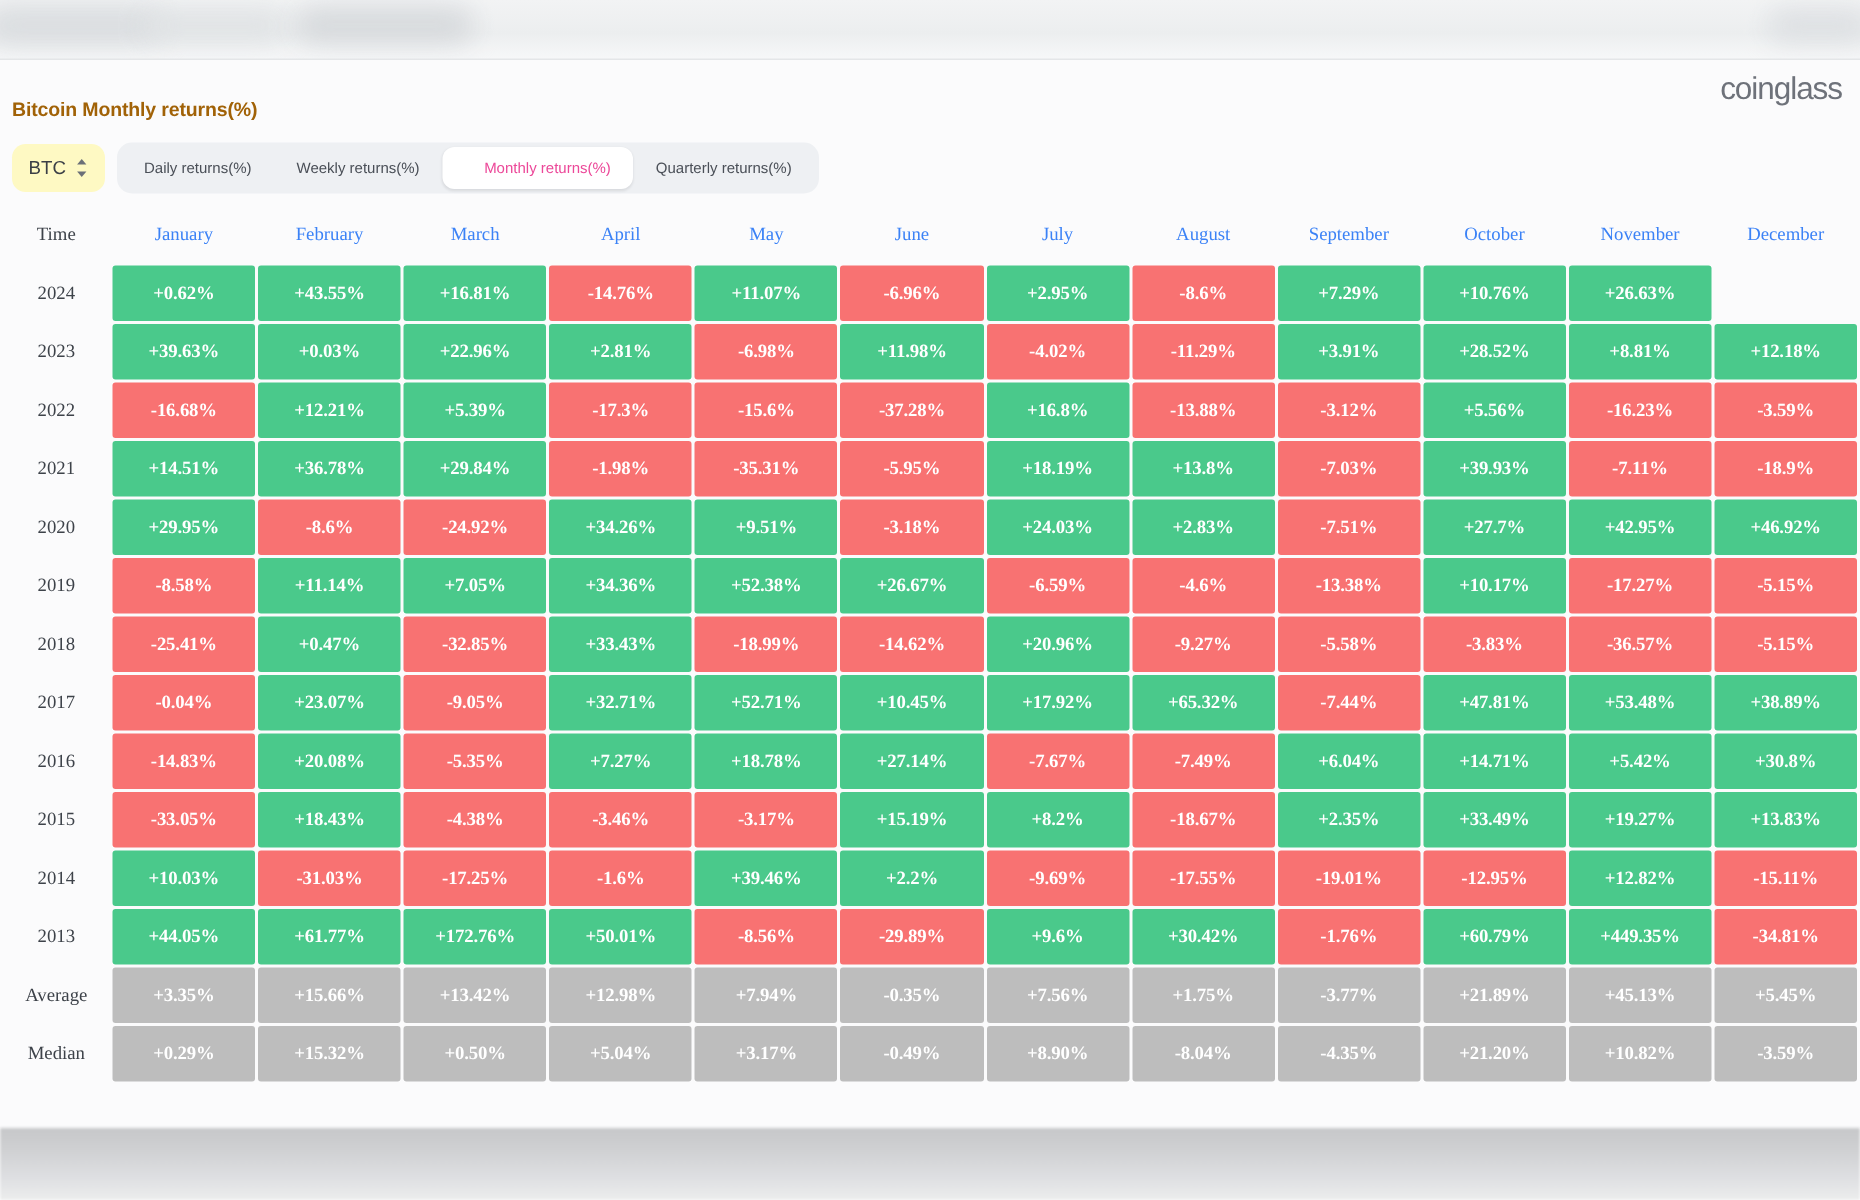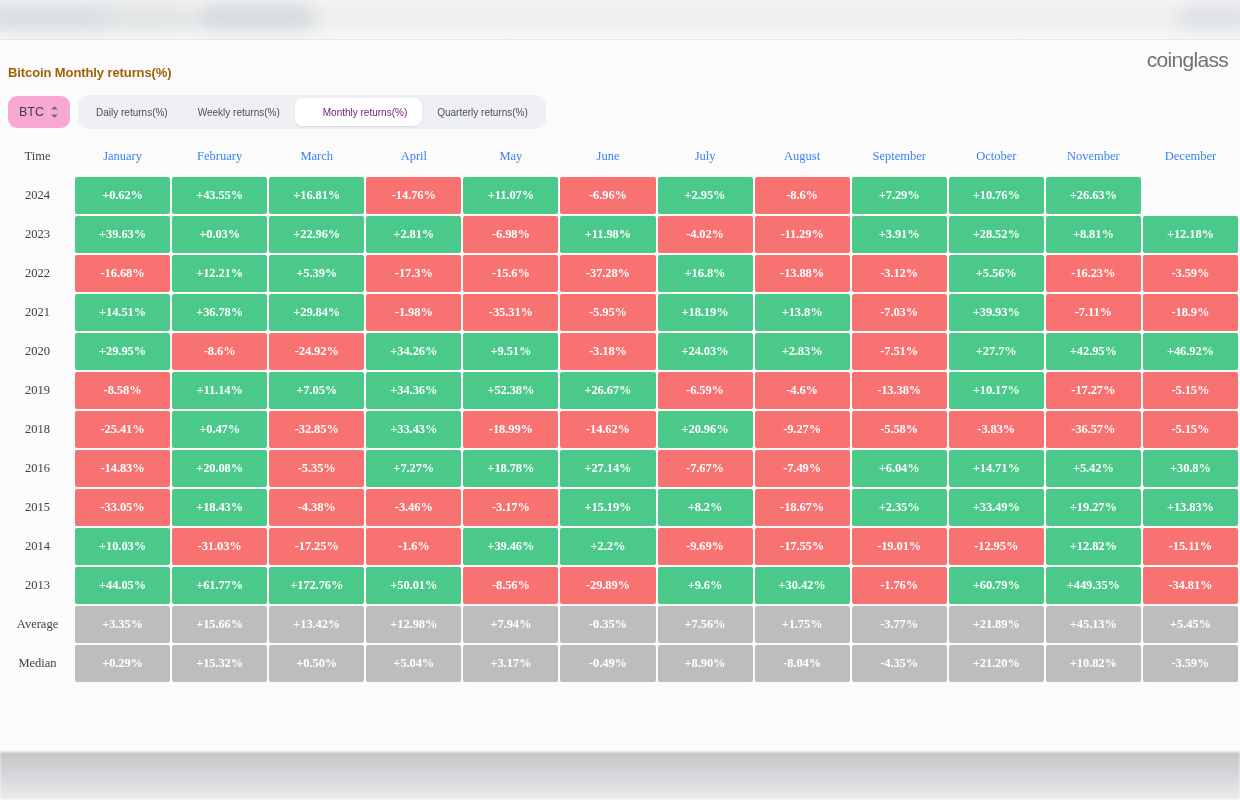--- a/index.html
+++ b/index.html
@@ -60,42 +60,42 @@
   }
 
   
   .controls {
     position: absolute; left: 8px; top: 55px;
     display: flex; align-items: center; gap: 8px;
   }
   .coin-select {
     display: flex; align-items: center; gap: 6px;
     height: 32px; padding: 0 11px;
-    background: #f9a8d4; border-radius: 9px;
+    background: #fef9c3; border-radius: 9px;
     font-size: 12.5px; color: #3b3f46;
     cursor: pointer;
   }
   .chev-updown {
     display: inline-flex; flex-direction: column;
     line-height: 6px; font-size: 9px; color: #6b7078;
   }
   .tabs {
     display: flex; align-items: center;
     height: 34px; padding: 3px;
     background: #eef0f3; border-radius: 10px;
   }
   .tab {
     height: 28px; padding: 0 15px;
     display: flex; align-items: center; justify-content: center;
     font-size: 10px; color: #4a4f57;
     border-radius: 8px; cursor: pointer;
     white-space: nowrap;
   }
   .tab.active {
-    background: #ffffff; color: #701a75;
+    background: #ffffff; color: #ec4899;
     box-shadow: 0 1px 2px rgba(20,22,26,.10);
     padding-left: 28px;
   }
 
   
   .table-wrap {
     position: absolute; left: 0; top: 96px;
     width: 1028px;
     font-family: Liberation Serif, serif;
   }
@@ -317,20 +317,35 @@
               <td class="cell neg">-18.99%</td>
               <td class="cell neg">-14.62%</td>
               <td class="cell pos">+20.96%</td>
               <td class="cell neg">-9.27%</td>
               <td class="cell neg">-5.58%</td>
               <td class="cell neg">-3.83%</td>
               <td class="cell neg">-36.57%</td>
               <td class="cell neg">-5.15%</td>
             </tr>
             <tr>
+              <td class="rowlabel">2017</td>
+              <td class="cell neg">-0.04%</td>
+              <td class="cell pos">+23.07%</td>
+              <td class="cell neg">-9.05%</td>
+              <td class="cell pos">+32.71%</td>
+              <td class="cell pos">+52.71%</td>
+              <td class="cell pos">+10.45%</td>
+              <td class="cell pos">+17.92%</td>
+              <td class="cell pos">+65.32%</td>
+              <td class="cell neg">-7.44%</td>
+              <td class="cell pos">+47.81%</td>
+              <td class="cell pos">+53.48%</td>
+              <td class="cell pos">+38.89%</td>
+            </tr>
+            <tr>
               <td class="rowlabel">2016</td>
               <td class="cell neg">-14.83%</td>
               <td class="cell pos">+20.08%</td>
               <td class="cell neg">-5.35%</td>
               <td class="cell pos">+7.27%</td>
               <td class="cell pos">+18.78%</td>
               <td class="cell pos">+27.14%</td>
               <td class="cell neg">-7.67%</td>
               <td class="cell neg">-7.49%</td>
               <td class="cell pos">+6.04%</td>

